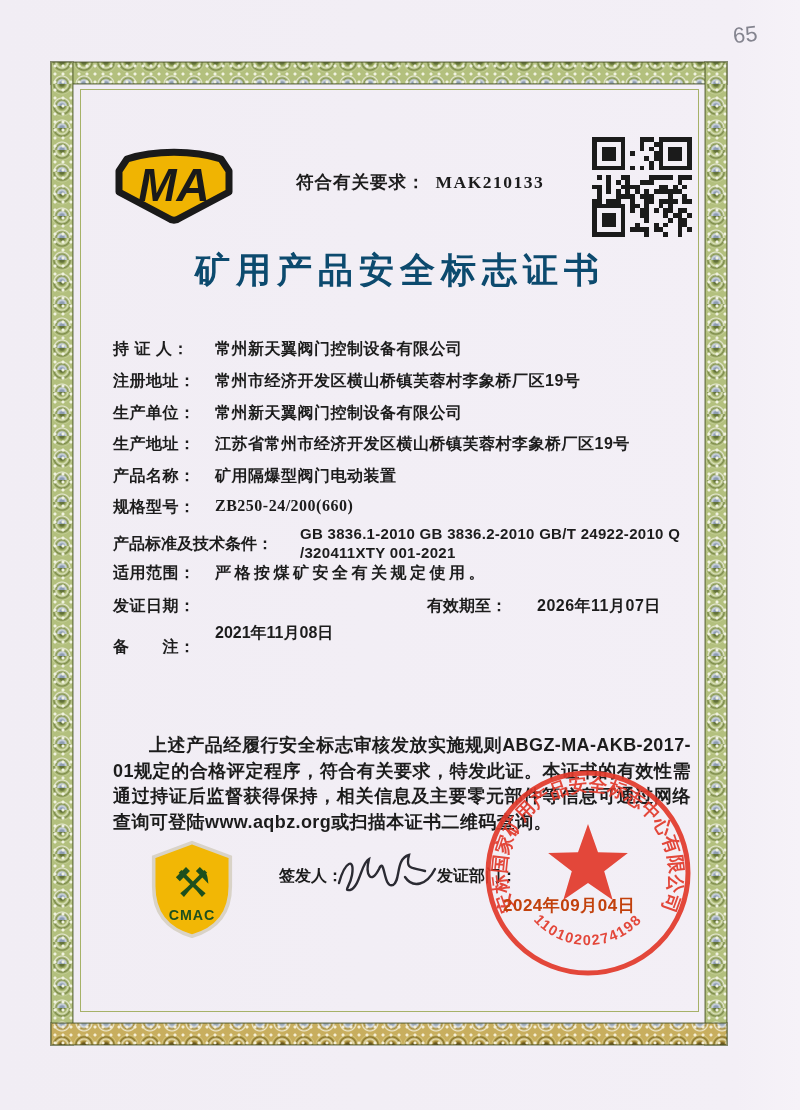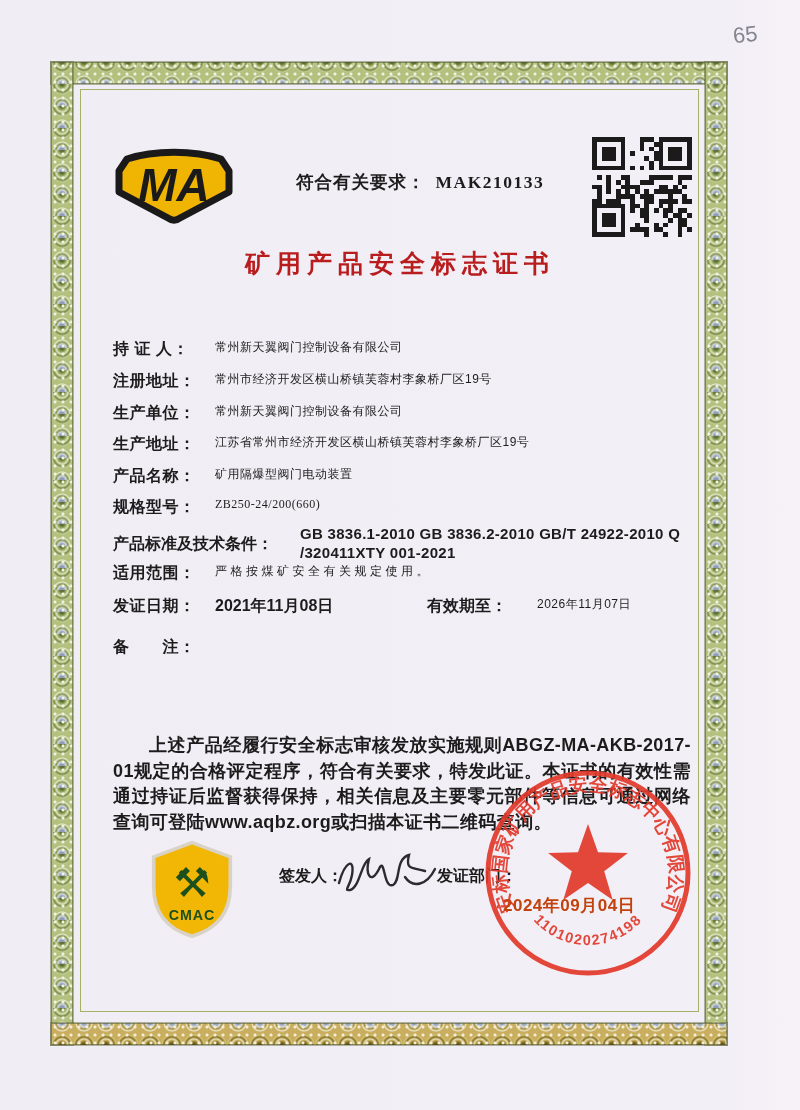--- a/index.html
+++ b/index.html
@@ -30,31 +30,31 @@
   .band-bottom{left:51px;top:1023px;width:676px;height:22px;}
   .band-left{left:51px;top:62px;width:22px;height:983px;}
   .band-right{left:705px;top:62px;width:22px;height:983px;}
   .inner-line{position:absolute;left:80px;top:89px;width:617px;height:921px;border:1px solid #a6b168;}
   
   .pencil{position:absolute;left:733px;top:22px;font-size:22px;color:#84848f;transform:rotate(-6deg);font-weight:400;}
   .ma-badge{position:absolute;left:114px;top:141px;width:120px;height:86px;}
   .cert-no{position:absolute;left:296px;top:170px;font-family:"Liberation Serif",serif;font-size:17.5px;font-weight:600;letter-spacing:1px;white-space:nowrap;}
   .cert-no .num{font-family:"Liberation Serif",serif;letter-spacing:1.5px;margin-left:10px;}
   .qr{position:absolute;left:592px;top:137px;width:100px;height:100px;}
-  .title{position:absolute;left:0;top:247px;width:800px;text-align:center;font-size:25px;font-weight:900;letter-spacing:6px;color:#b91c1c;}
+  .title{position:absolute;left:0;top:247px;width:800px;text-align:center;font-size:35px;font-weight:900;letter-spacing:6px;color:#0c4a6e;}
   
   .frow{position:absolute;left:113px;display:flex;align-items:flex-start;width:600px;}
   .flabel{font-weight:700;font-size:16px;letter-spacing:.5px;flex:0 0 102px;white-space:pre;}
   .flabel.wide{flex:0 0 187px;letter-spacing:0;}
-  .fvalue{font-weight:400;font-size:12px;letter-spacing:.5px;}
+  .fvalue{font-weight:700;font-size:16px;letter-spacing:.5px;}
   .fvalue.serifv{font-family:"Liberation Serif",serif;}
   .fvalue.multiline{white-space:pre-line;font-size:15px;line-height:19px;font-weight:600;letter-spacing:.3px;}
   .fvalue.spaced{letter-spacing:3.5px;}
   .dlabel2{font-weight:700;font-size:16px;flex:0 0 110px;margin-left:52px;}
-  .dval{font-weight:700;font-size:16px;flex:0 0 160px;}
+  .dval{font-weight:700;font-size:16px;flex:0 0 160px;margin-top:27px;}
   
   .statement{position:absolute;left:113px;top:733px;width:578px;font-size:18px;line-height:25.5px;font-weight:700;text-indent:2em;text-align:justify;letter-spacing:.4px;}
   
   .cmac{position:absolute;left:146px;top:840px;width:92px;height:98px;}
   .signer{position:absolute;left:279px;top:866px;font-size:16px;font-weight:700;}
   .signature{position:absolute;left:333px;top:843px;width:108px;height:62px;}
   .dept{position:absolute;left:437px;top:866px;font-size:16px;font-weight:700;}
   .stamp{position:absolute;left:473px;top:758px;width:230px;height:230px;opacity:.92;}
   .stamp-date{position:absolute;left:503px;top:894px;font-size:17px;font-weight:700;color:#c2410c;letter-spacing:.5px;}
 </style>

